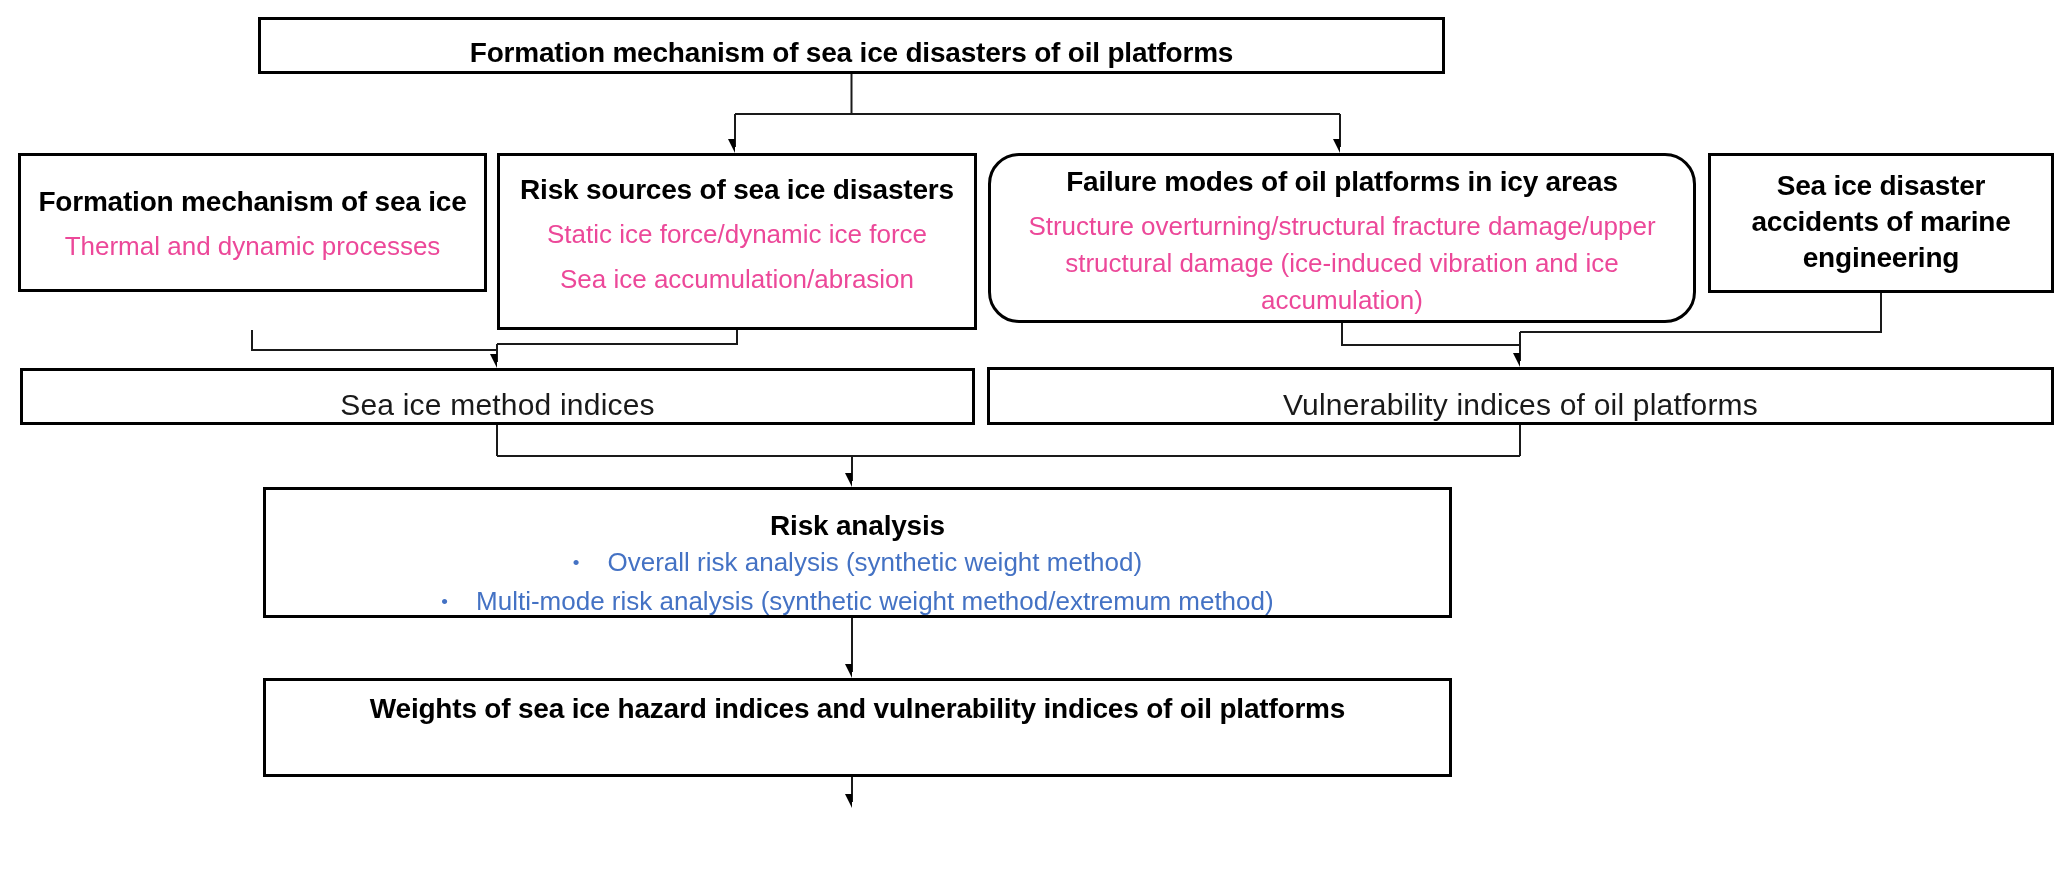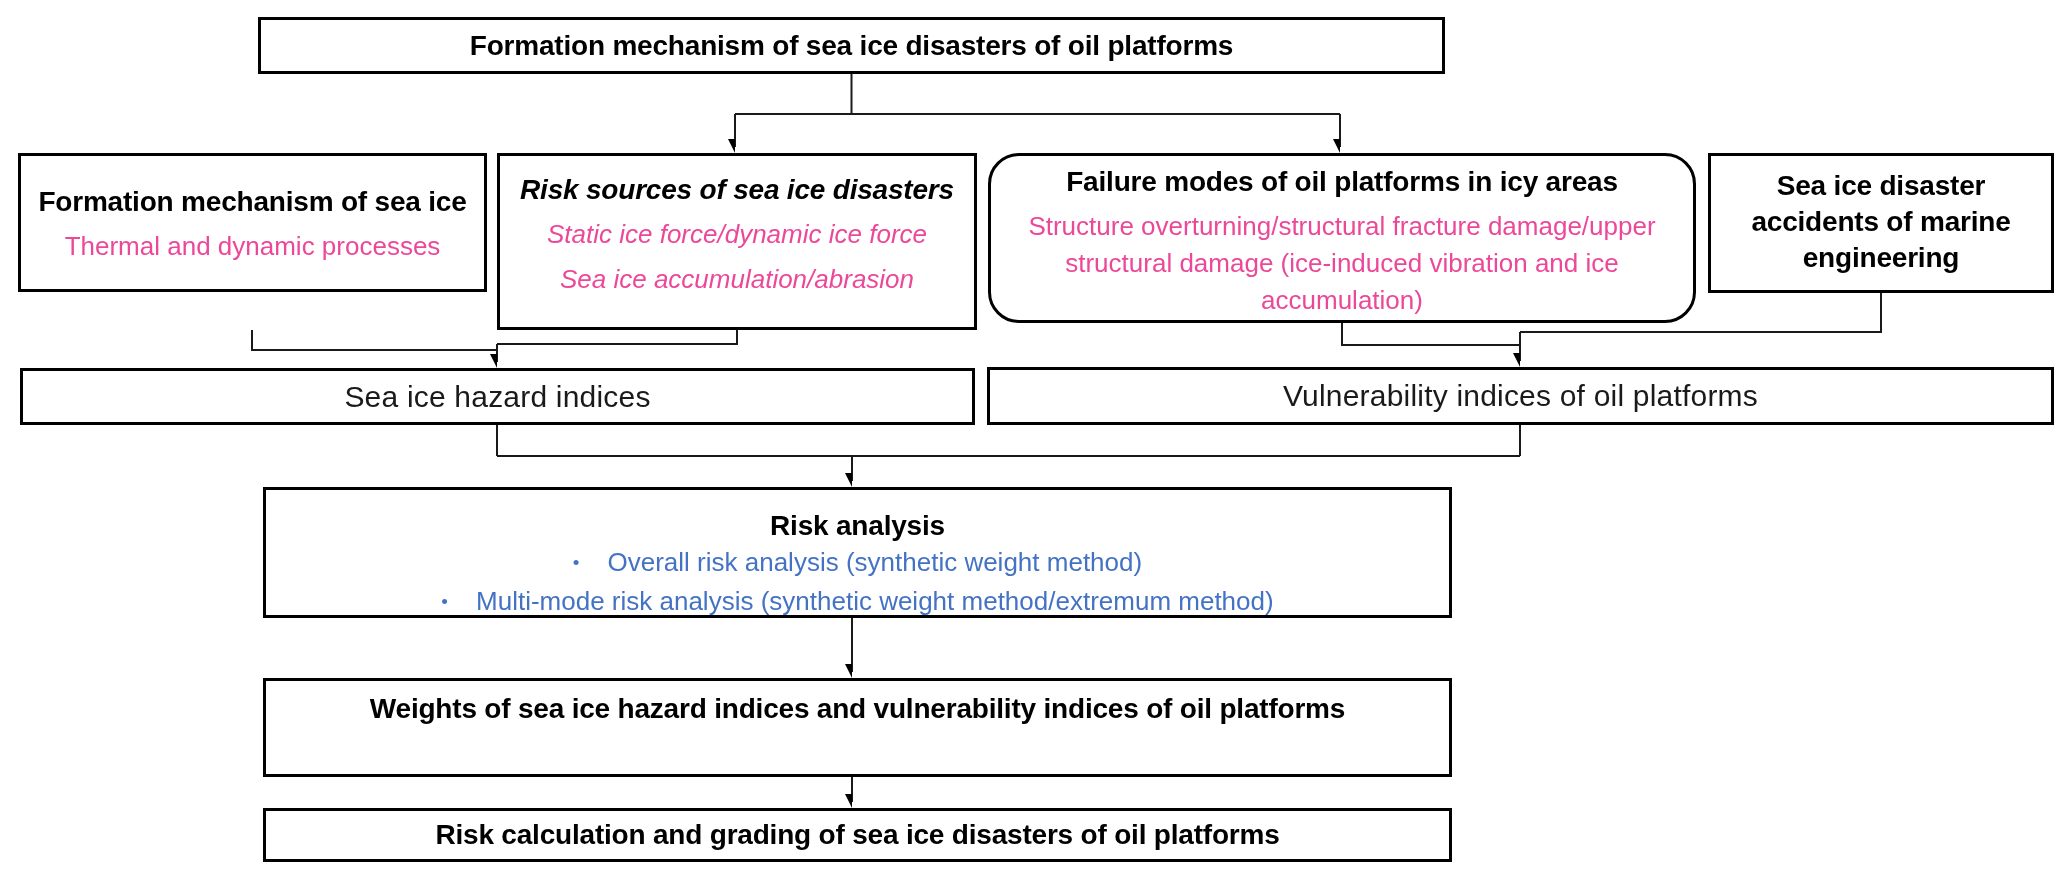--- a/index.html
+++ b/index.html
@@ -35,26 +35,26 @@
     line-height:37px;
     font-weight:400;
     margin-top:8px;
   }
   .plain-title{
     font-weight:400;
     font-size:30px;
     color:#1a1a1a;
     letter-spacing:0.2px;
   }
-  .vcenter{justify-content:center;}
+  .vcenter{justify-content:flex-end;}
 
   
   #box-top        {left:258px;  top:17px;  width:1187px; height:57px;}
   #box-formation  {left:18px;   top:153px; width:469px;  height:139px; padding-top:28px;}
-  #box-risksrc    {left:497px;  top:153px; width:480px;  height:177px; padding-top:16px;font-style:italic;}
+  #box-risksrc    {left:497px;  top:153px; width:480px;  height:177px; padding-top:16px;}
   #box-failure    {left:988px;  top:153px; width:708px;  height:170px; padding:8px 6px 0 6px;border-radius:31px;}
   #box-accidents  {left:1708px; top:153px; width:346px;  height:140px; padding:12px 10px 0 10px;}
   #box-hazard     {left:20px;   top:368px; width:955px;  height:57px;}
   #box-vuln       {left:987px;  top:367px; width:1067px; height:58px;}
   #box-risk       {left:263px;  top:487px; width:1189px; height:131px; padding-top:18px;}
   #box-weights    {left:263px;  top:678px; width:1189px; height:99px;  padding:10px 40px 0 40px;}
   #box-calc       {left:263px;  top:808px; width:1189px; height:54px;}
 
   .bullet-row{
     display:flex;
@@ -126,21 +126,21 @@
   <div class="box" id="box-failure">
     <div class="title">Failure modes of oil platforms in icy areas</div>
     <div class="detail">Structure overturning/structural fracture damage/upper structural damage (ice-induced vibration and ice accumulation)</div>
   </div>
 
   <div class="box" id="box-accidents">
     <div class="title">Sea ice disaster accidents of marine engineering</div>
   </div>
 
   <div class="box vcenter" id="box-hazard">
-    <div class="plain-title">Sea ice hazard indices</div>
+    <div class="plain-title">Sea ice method indices</div>
   </div>
 
   <div class="box vcenter" id="box-vuln">
     <div class="plain-title">Vulnerability indices of oil platforms</div>
   </div>
 
   <div class="box" id="box-risk">
     <div class="title">Risk analysis</div>
     <div class="bullet-row">
       <span class="bullet-dot">•</span>
@@ -149,17 +149,14 @@
     <div class="bullet-row">
       <span class="bullet-dot">•</span>
       <span>Multi-mode risk analysis (synthetic weight method/extremum method)</span>
     </div>
   </div>
 
   <div class="box" id="box-weights">
     <div class="title">Weights of sea ice hazard indices and vulnerability indices of oil platforms</div>
   </div>
 
-  <div class="box vcenter" id="box-calc">
-    <div class="title">Risk calculation and grading of sea ice disasters of oil platforms</div>
-  </div>
 
 </div>
 
 </body></html>

